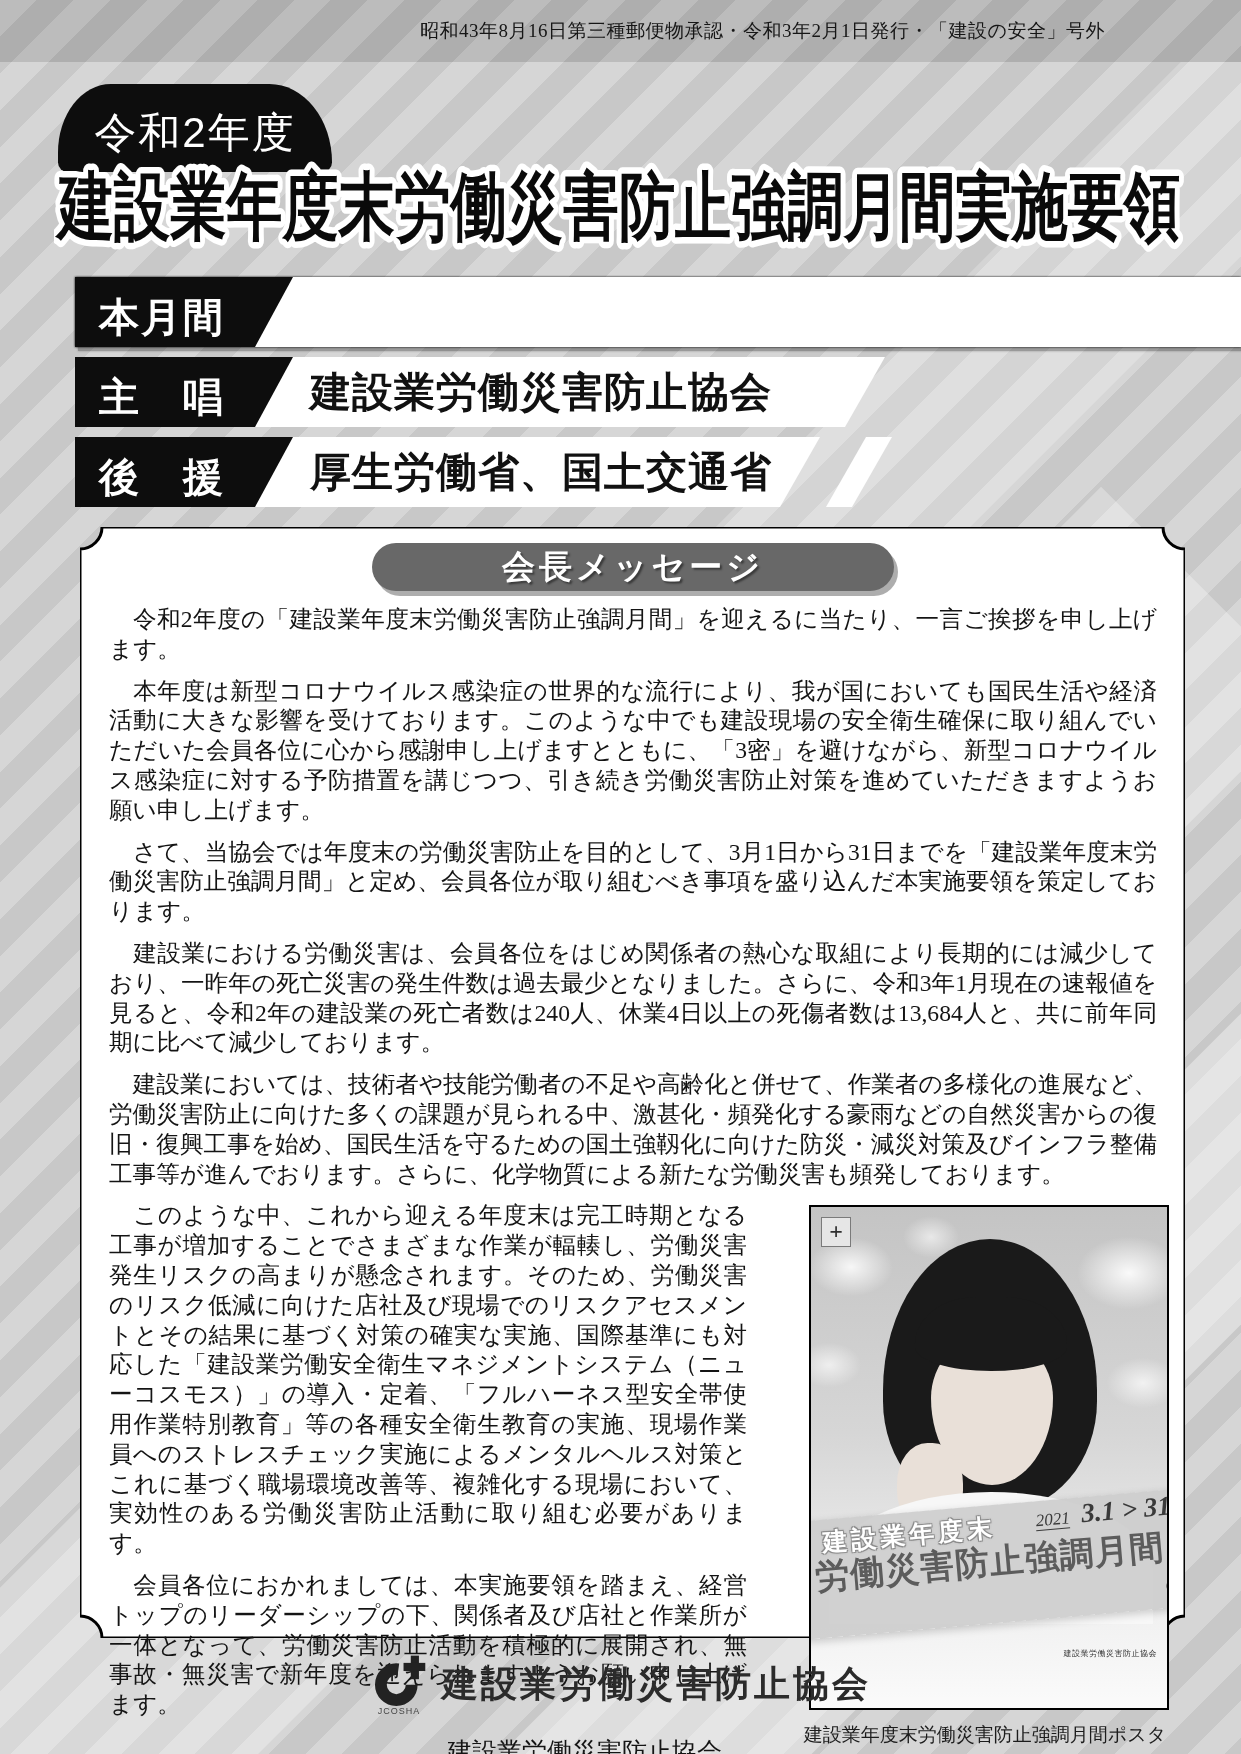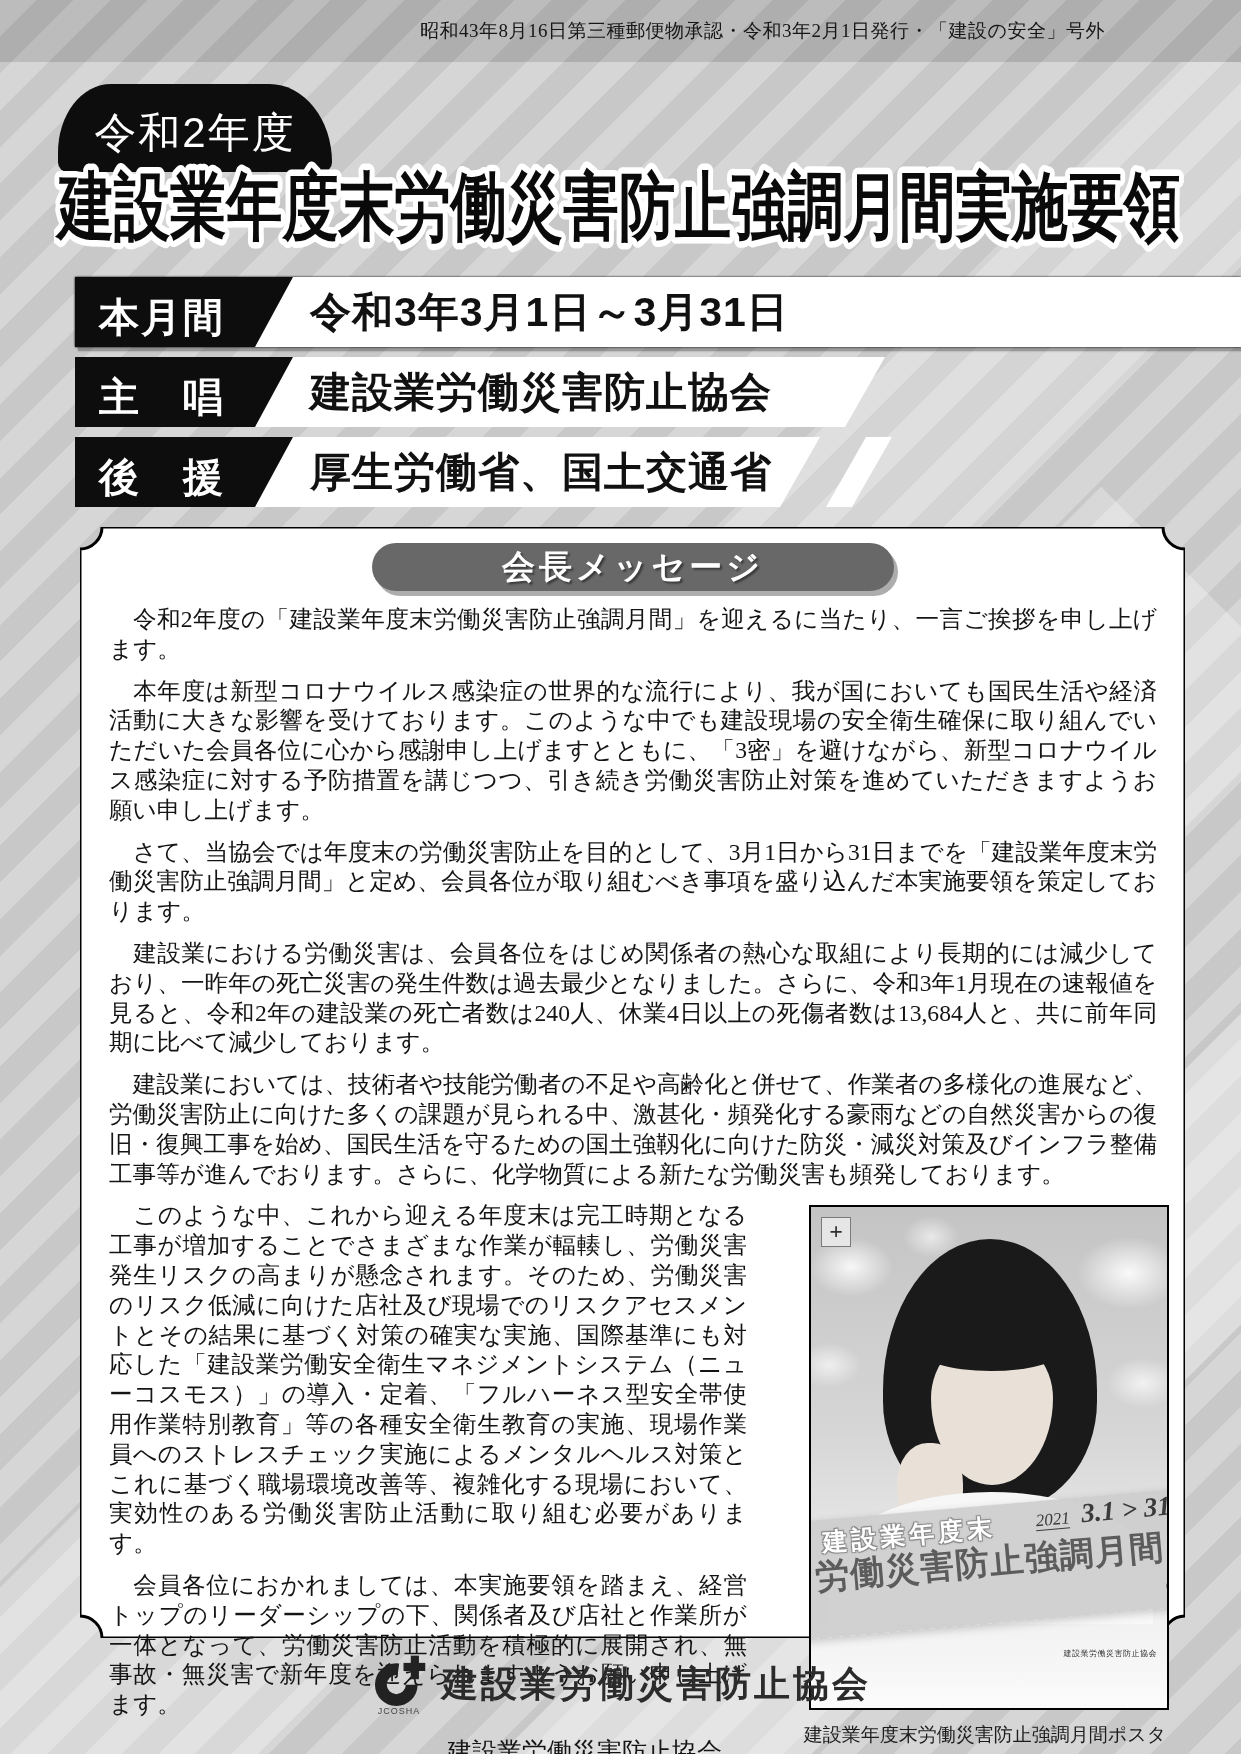--- a/index.html
+++ b/index.html
@@ -136,21 +136,20 @@
   <div class="main-title">
     <svg width="1132" height="104" viewBox="0 0 1132 104">
       <text x="4" y="82" font-size="74" font-weight="bold" font-family="Liberation Sans, DejaVu Sans, sans-serif" textLength="1122" lengthAdjust="spacingAndGlyphs" fill="#0a0a0a" stroke="#ffffff" stroke-width="13" paint-order="stroke" stroke-linejoin="round">建設業年度末労働災害防止強調月間実施要領</text>
     </svg>
   </div>
 
   <div class="info-bar bar-1">
     <div class="bar-label">
       <span>本月間</span>
     </div>
-    <div class="bar-value">令和3年3月1日～3月31日</div>
   </div>
   <div class="info-bar bar-2">
     <div class="bar-label">
       <span>主　唱</span>
     </div>
     <div class="bar-value">建設業労働災害防止協会</div>
   </div>
   <div class="info-bar bar-3">
     <div class="bar-label">
       <span>後　援</span>

